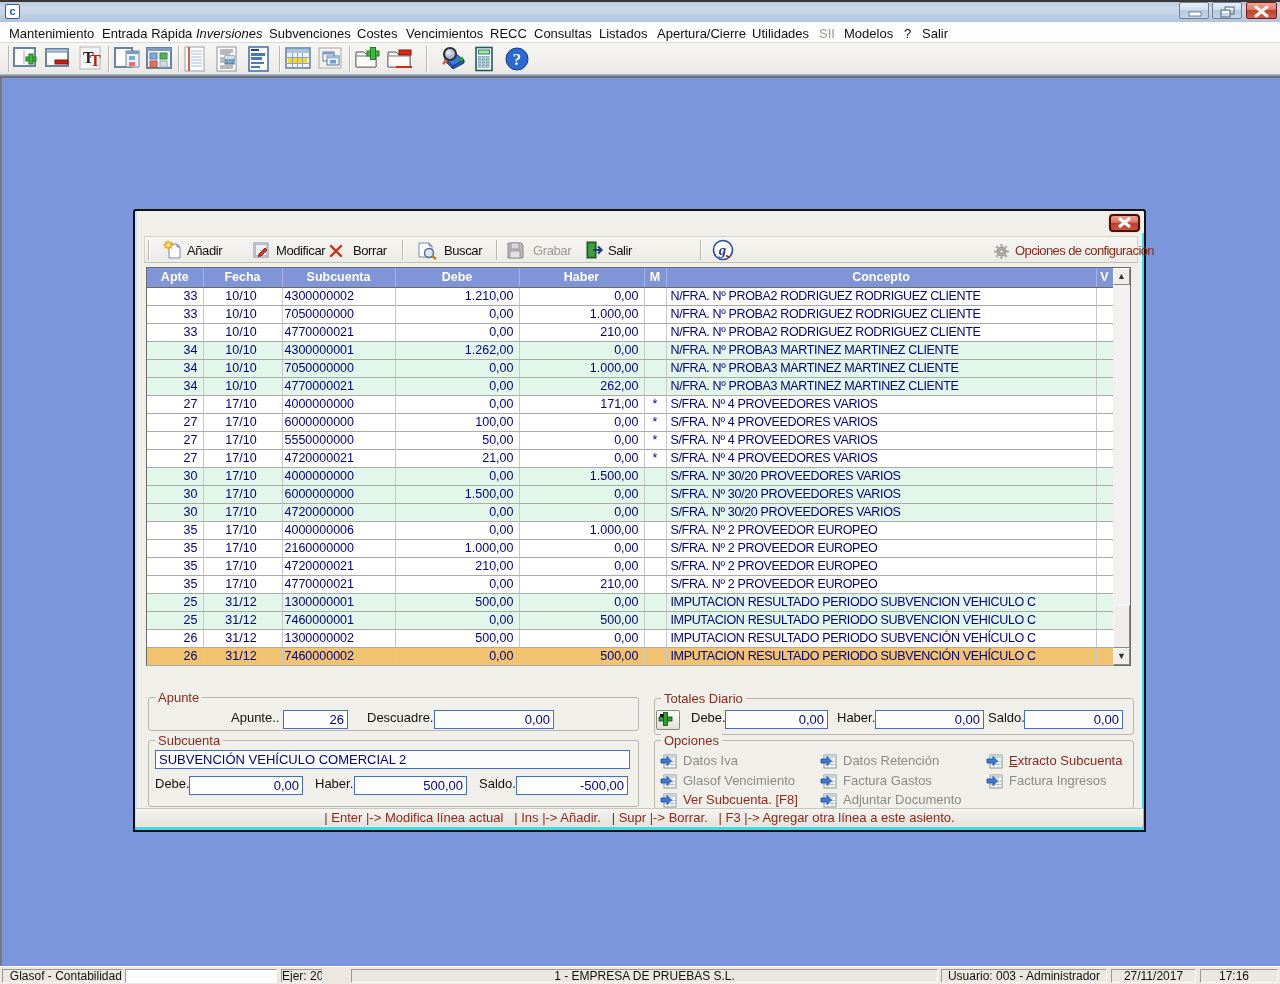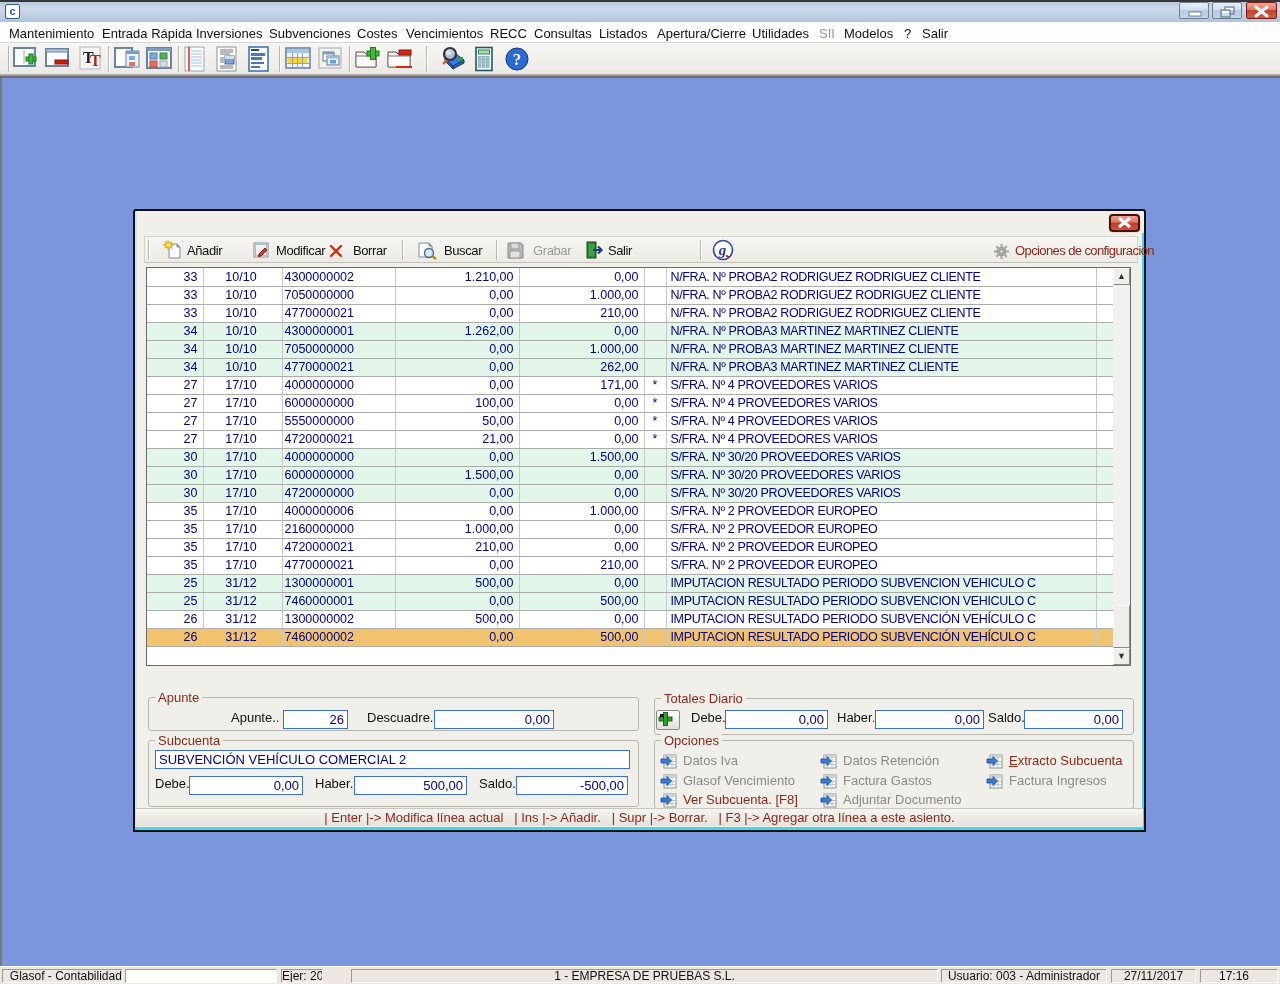--- a/index.html
+++ b/index.html
@@ -79,21 +79,21 @@
       <rect x="8" y="7" width="9" height="7" fill="#c8d8ea" stroke="#5a6a7a" stroke-width="1"></rect>
       <rect x="9" y="8" width="7" height="2" fill="#fff"></rect>
     </svg></div>
 <div class="wbtn" id="wb3"><svg width="29" height="17" viewBox="0 0 29 17">
       <path d="M9 4 L20 13 M20 4 L9 13" stroke="#fff" stroke-width="3" stroke-linecap="round"></path>
       <path d="M9 4 L20 13 M20 4 L9 13" stroke="#e8eef4" stroke-width="1.4" stroke-linecap="round"></path>
     </svg></div>
 <div id="menubar">
     <span style="left:9px;text-align:right;">Mantenimiento</span>
     <span style="left:102px;">Entrada Rápida</span>
-    <span style="left:196px;">Inversiones</span>
+    <span style="left:196px;font-style:italic;">Inversiones</span>
     <span style="left:269px;">Subvenciones</span>
     <span style="left:357px;">Costes</span>
     <span style="left:406px;">Vencimientos</span>
     <span style="left:490px;">RECC</span>
     <span style="left:534px;">Consultas</span>
     <span style="left:599px;">Listados</span>
     <span style="left:657px;">Apertura/Cierre</span>
     <span style="left:752px;">Utilidades</span>
     <span style="left:819px;color:#9a9a96">SII</span>
     <span style="left:844px;">Modelos</span>
@@ -324,20 +324,30 @@
           <col style="width:56px">
           <col style="width:79px">
           <col style="width:113px">
           <col style="width:124px">
           <col style="width:125px">
           <col style="width:22px">
           <col style="width:430px">
           <col style="width:17px">
         </colgroup>
       <tbody>
+          <tr class="hd">
+            <td class="c-apte" style="text-align:center">Apte</td>
+            <td>Fecha</td>
+            <td>Subcuenta</td>
+            <td>Debe</td>
+            <td>Haber</td>
+            <td>M</td>
+            <td>Concepto</td>
+            <td>V</td>
+          </tr>
 <tr class="w">
             <td class="c-apte">33</td>
             <td class="c-fecha">10/10</td>
             <td class="c-sub">4300000002</td>
             <td class="c-debe">1.210,00</td>
             <td class="c-haber">0,00</td>
             <td class="c-m"></td>
             <td class="c-con">N/FRA. Nº PROBA2 RODRIGUEZ RODRIGUEZ CLIENTE</td>
             <td class="c-v"></td>
           </tr>

